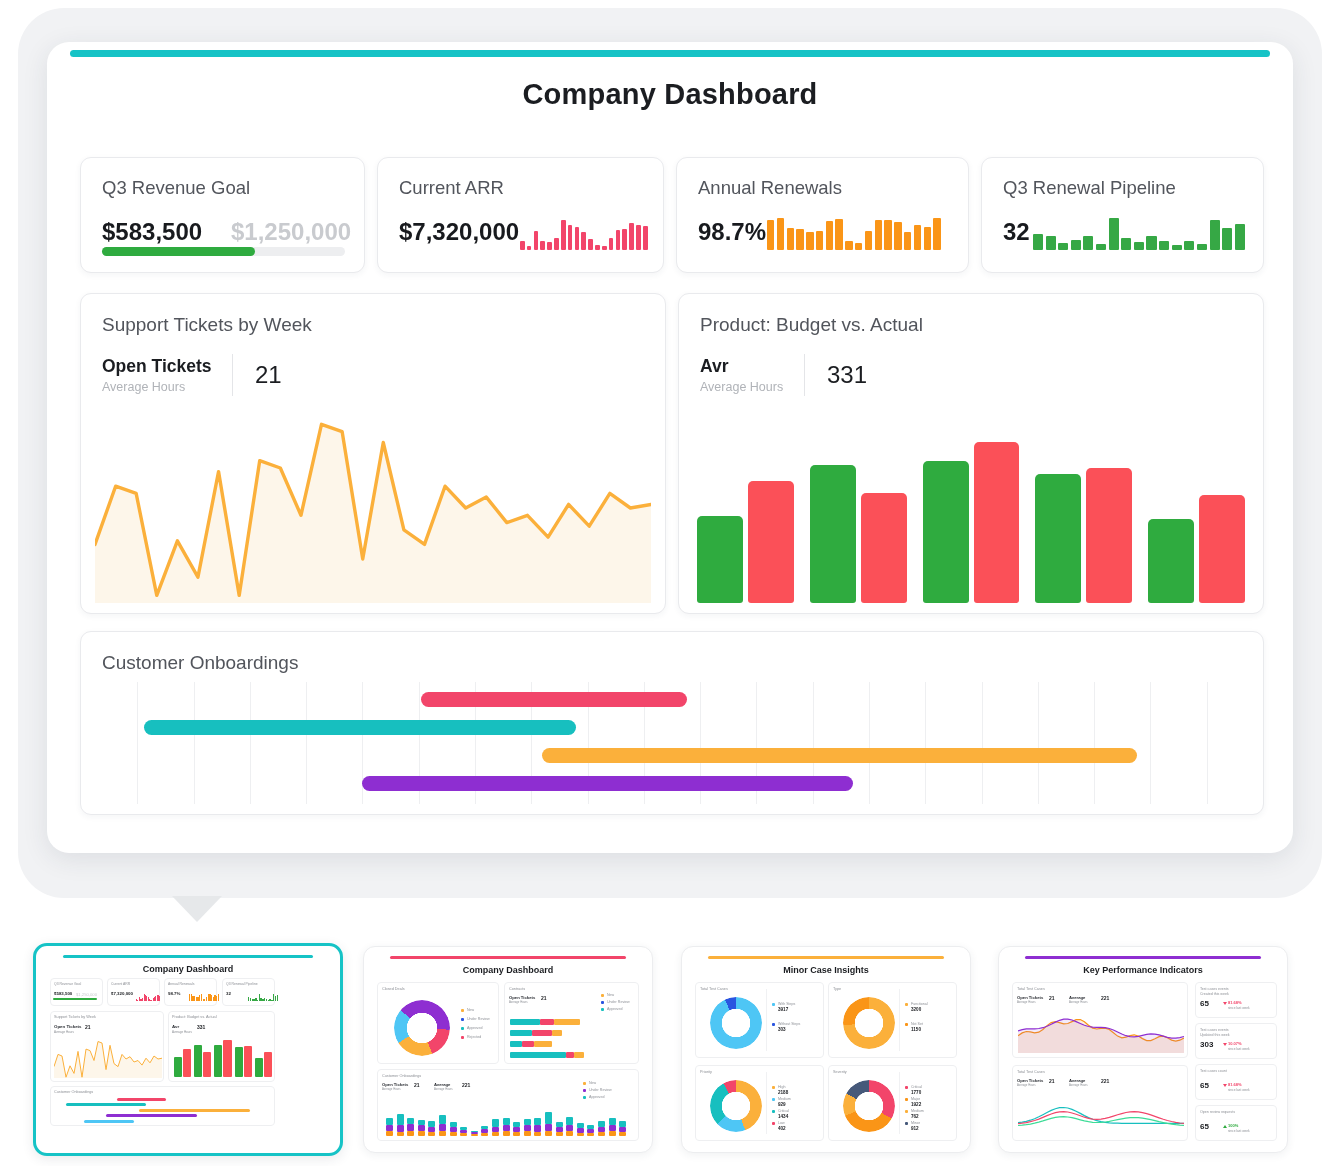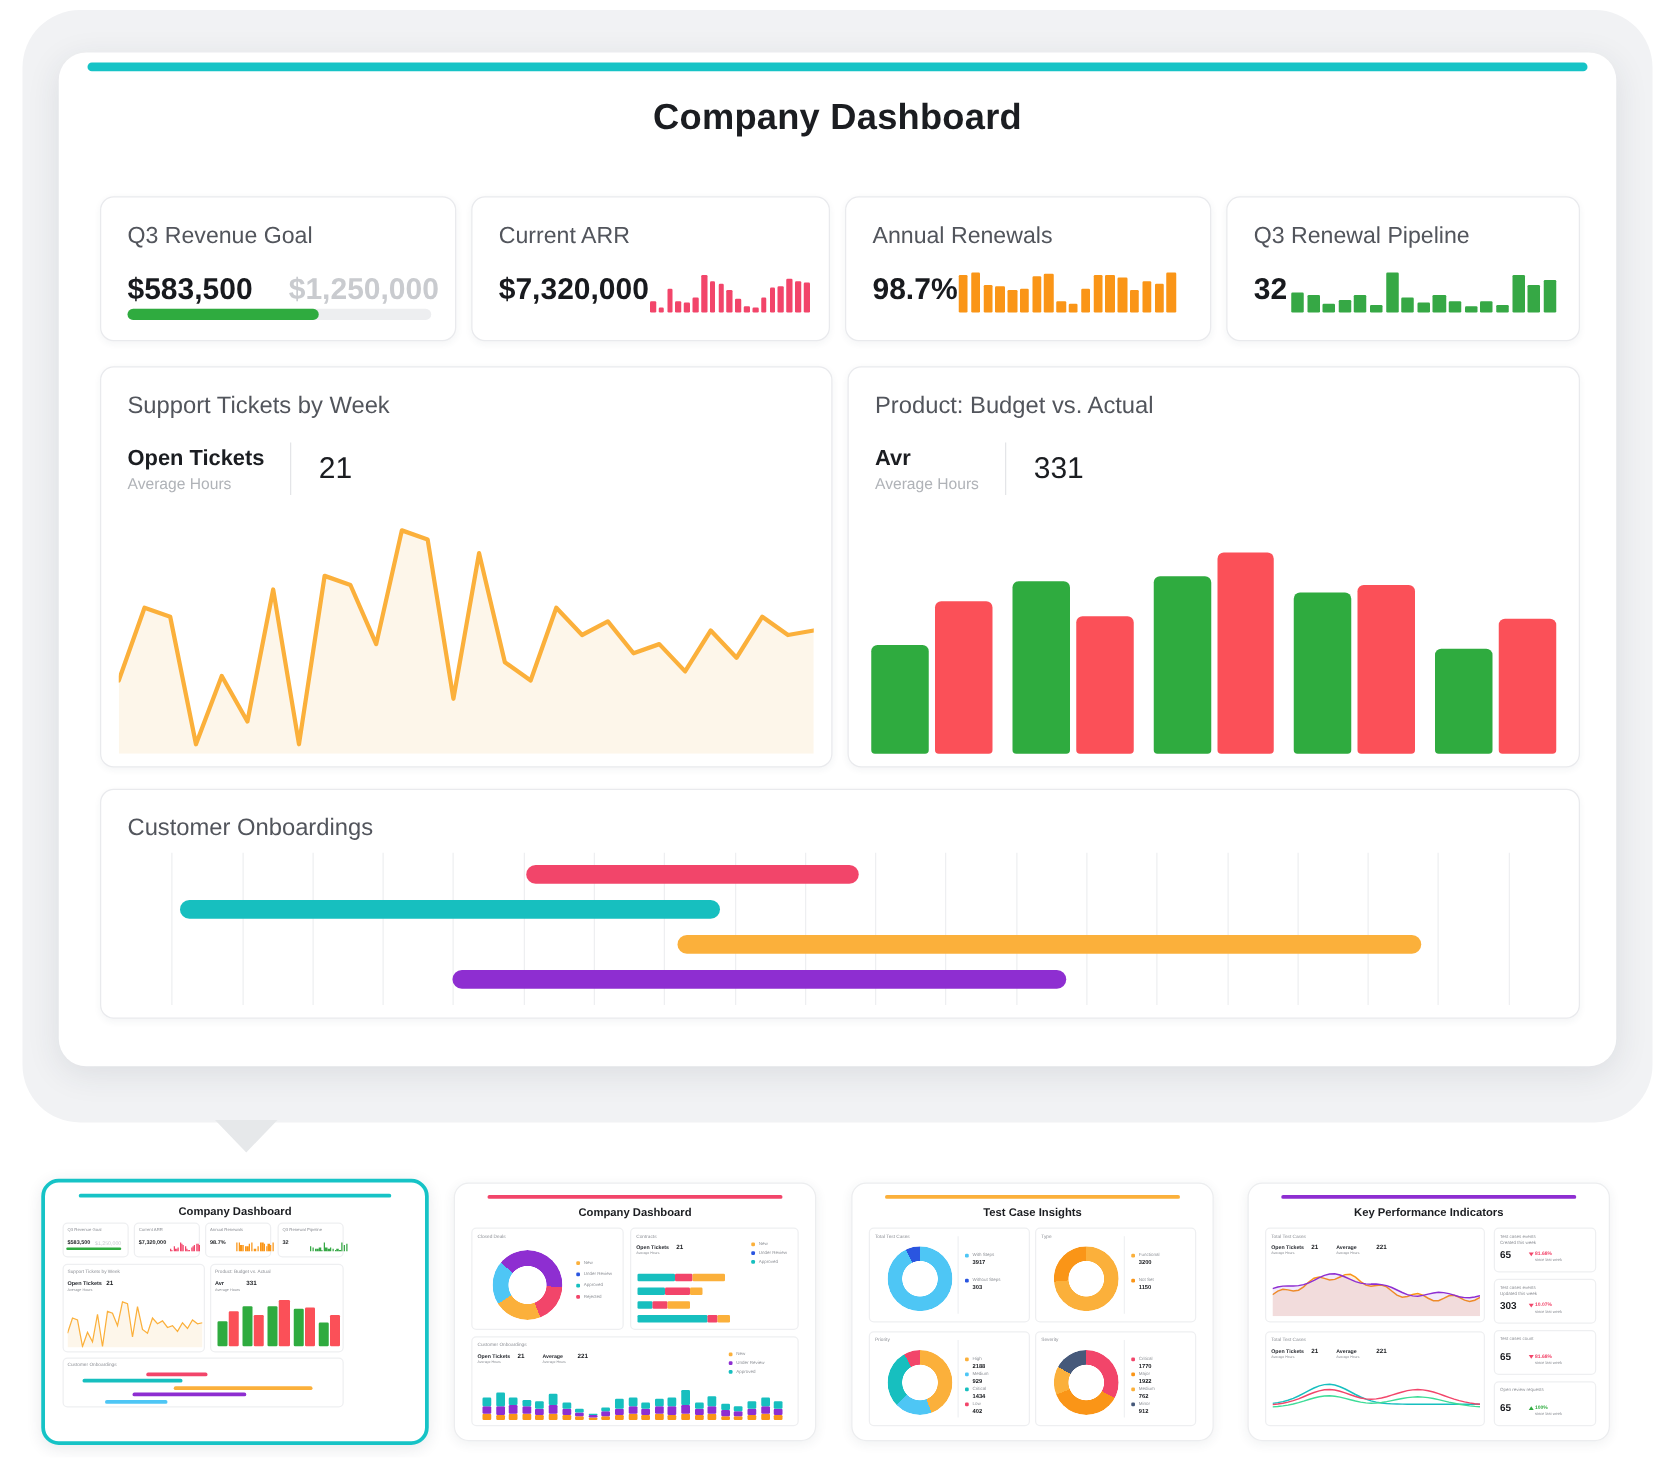--- a/index.html
+++ b/index.html
@@ -542,21 +542,21 @@
         <div class="t-bar" style="left: 230.6px; top: 61px; width: 7px; height: 5px; background: rgb(250, 149, 23);"></div>
         <div class="t-bar" style="left: 230.6px; top: 55px; width: 7px; height: 6px; background: rgb(142, 46, 209);"></div>
         <div class="t-bar" style="left: 230.6px; top: 48px; width: 7px; height: 7px; background: rgb(23, 191, 191);"></div>
         <div class="t-bar" style="left: 241.2px; top: 62px; width: 7px; height: 4px; background: rgb(250, 149, 23);"></div>
         <div class="t-bar" style="left: 241.2px; top: 57px; width: 7px; height: 5px; background: rgb(142, 46, 209);"></div>
         <div class="t-bar" style="left: 241.2px; top: 51px; width: 7px; height: 6px; background: rgb(23, 191, 191);"></div>
       </div>
     </div>
   <div class="thumb" id="th2" style="left:681px">
       <div class="t-accent" style="background: rgb(251, 176, 59);"></div>
-      <div class="t-title">Test Case Insights</div>
+      <div class="t-title">Minor Case Insights</div>
       <div class="t-card" style="left: 13px; top: 35px; width: 129px; height: 76px;">
         <div class="t-lbl" style="left: 4px; top: 4px; font-size: 3.8px;">Total Test Cases</div>
         <div class="donut" style="left: 14px; top: 14px; width: 52px; height: 52px; background: conic-gradient(rgb(78, 198, 245) 0deg, rgb(78, 198, 245) 334.15deg, rgb(42, 85, 224) 334.15deg, rgb(42, 85, 224) 360deg); mask-image: radial-gradient(circle, transparent 14px, rgb(0, 0, 0) 14.5px);"></div>
         <div class="t-dot" style="left: 76px; top: 20px; background: rgb(78, 198, 245);"></div>
         <div class="t-lbl" style="left: 82px; top: 19px; font-size: 3.6px;">With Steps</div>
         <div class="t-num" style="left: 82px; top: 23.5px; font-size: 4.6px;">3917</div>
         <div class="t-dot" style="left: 76px; top: 40px; background: rgb(42, 85, 224);"></div>
         <div class="t-lbl" style="left: 82px; top: 39px; font-size: 3.6px;">Without Steps</div>
         <div class="t-num" style="left: 82px; top: 43.5px; font-size: 4.6px;">303</div>
         <div style="position: absolute; left: 70px; top: 6px; bottom: 6px; width: 1px; background: rgb(240, 241, 243);"></div>

